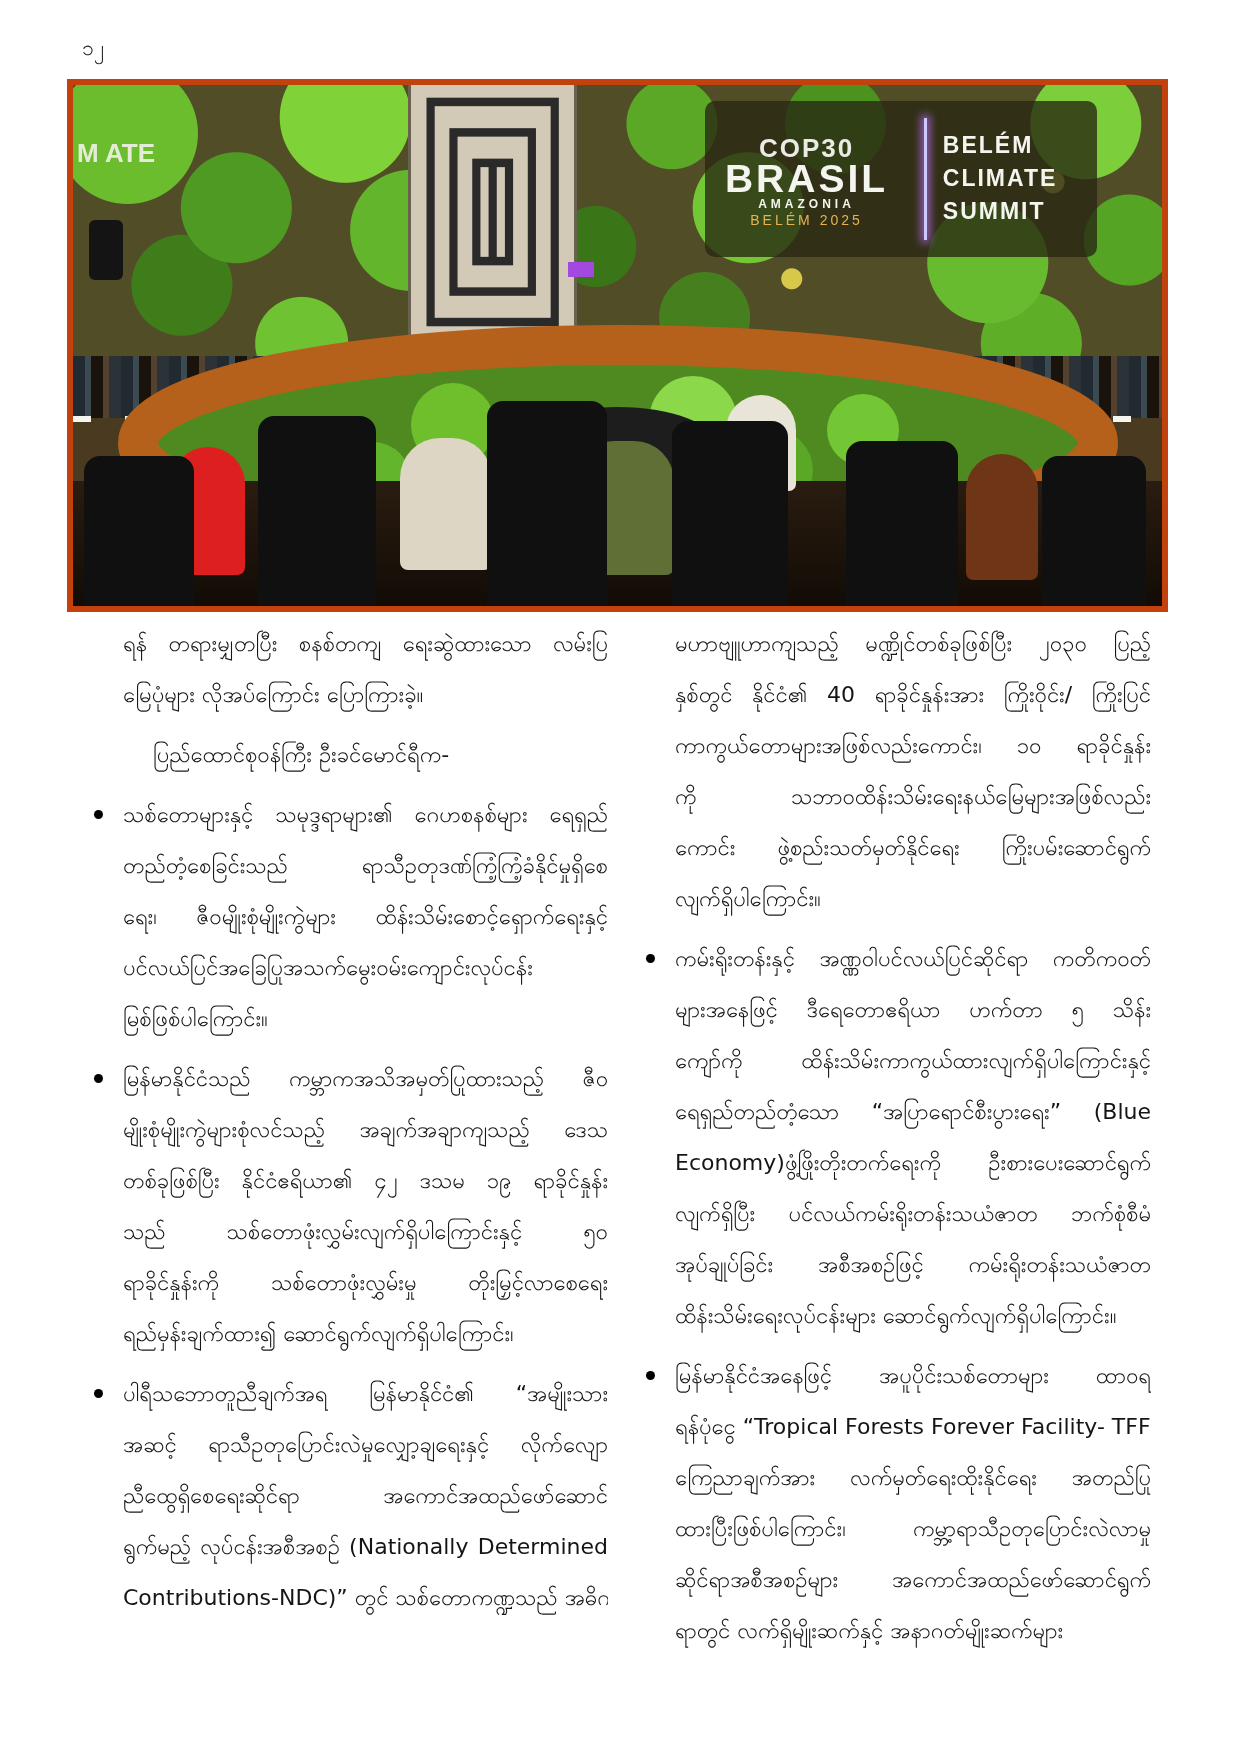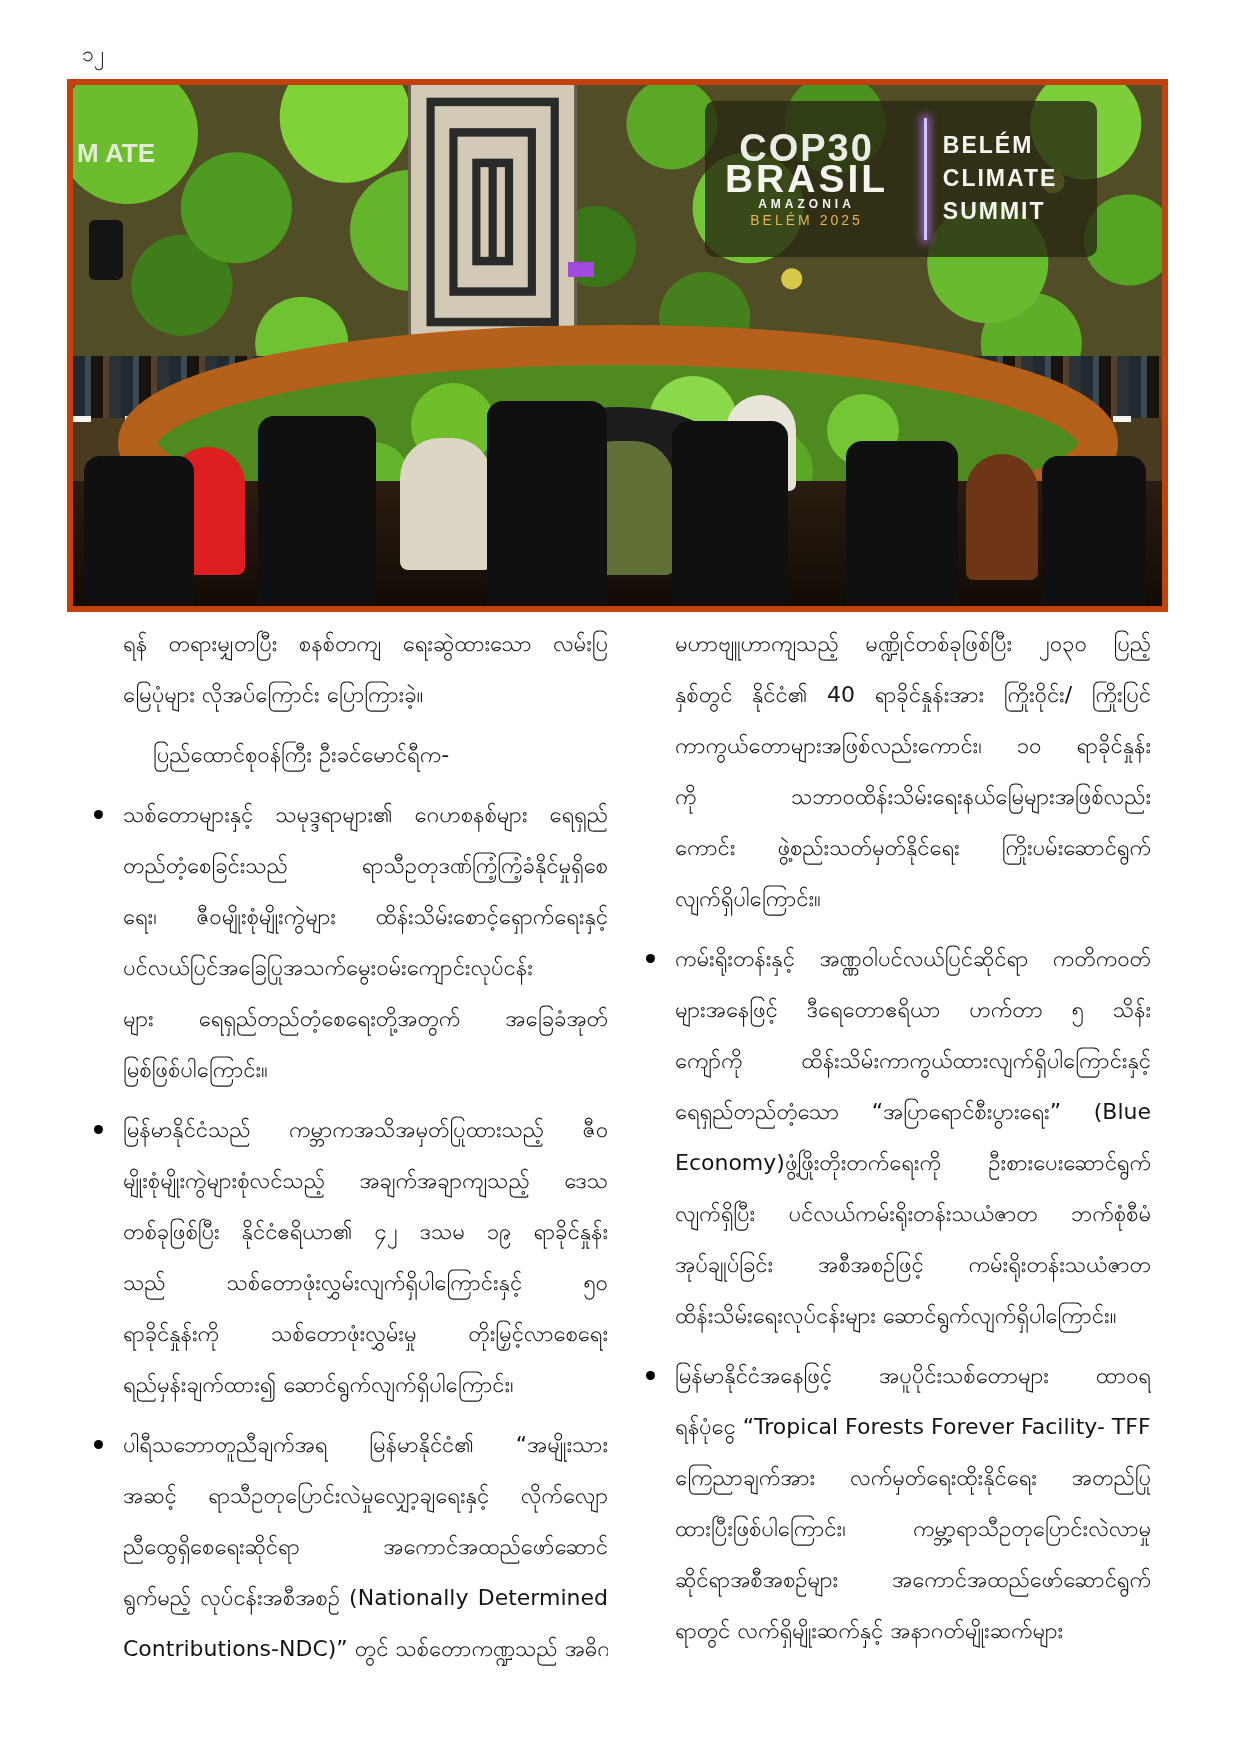--- a/index.html
+++ b/index.html
@@ -2,21 +2,21 @@
 <html><head>
 <meta charset="utf-8">
 <style>
   html,body{margin:0;padding:0;}
   body{
     width:1241px;height:1755px;position:relative;background:#ffffff;
     font-family:"DejaVu Sans","Liberation Sans",sans-serif;color:#1a1a1a;
     overflow:hidden;
   }
   
-  .page-number{position:absolute;left:82px;top:40px;font-size:21px;color:#222;}
+  .page-number{position:absolute;left:82px;top:34px;font-size:21px;color:#222;}
 
   
   .photo{position:absolute;left:67px;top:79px;width:1101px;height:533px;
     border:6px solid #c2410c;box-sizing:border-box;background:#4a3b20;overflow:hidden;}
   .photo-inner{position:absolute;inset:0;}
   .p-wall{position:absolute;left:0;top:0;width:100%;height:62%;
     background-color:#514d26;
     background-image:
       radial-gradient(circle at 5% 15%, #6cbd2e 0 70px, transparent 71px),
       radial-gradient(circle at 15% 38%, #4f9a22 0 55px, transparent 56px),
@@ -41,21 +41,21 @@
   .screen-edge{position:absolute;left:4px;top:40px;color:#f2f2ea;font-weight:bold;
     font-family:"Liberation Sans",sans-serif;font-size:26px;line-height:56px;opacity:.9;}
   .door{position:absolute;left:31%;top:0;width:15%;height:52%;background:#d2c9b6;
     box-shadow:0 0 0 3px #6a6250;}
   .door svg{width:100%;height:100%;}
   .purple-light{position:absolute;left:45.5%;top:34%;width:26px;height:15px;background:#a24ae0;}
   .signage{position:absolute;left:58%;top:3%;width:36%;height:30%;
     background:rgba(40,38,18,0.78);border-radius:10px;display:flex;align-items:center;
     font-family:"Liberation Sans",sans-serif;color:#f5f5f0;}
   .sig-left{width:52%;text-align:center;}
-  .sig-cop{font-size:38px;font-weight:bold;letter-spacing:2px;line-height:32px;opacity:.95;}
+  .sig-cop{font-size:26px;font-weight:bold;letter-spacing:2px;line-height:32px;opacity:.95;}
   .sig-brasil{font-size:39px;font-weight:bold;letter-spacing:3px;line-height:30px;}
   .sig-amazonia{font-size:12px;font-weight:bold;letter-spacing:4px;line-height:20px;}
   .sig-year{font-size:14px;letter-spacing:3px;color:#e8b24e;line-height:12px;}
   .sig-divider{width:3px;height:78%;background:#cfc8ff;box-shadow:0 0 8px 3px rgba(176,106,232,.8);margin:0 4%;}
   .sig-right{flex:1;}
   .sig-right div{font-size:23px;font-weight:bold;letter-spacing:2px;line-height:33px;}
   .delegates{position:absolute;left:0;top:52%;width:100%;height:12%;
     background:repeating-linear-gradient(90deg,#202a30 0 12px,#3c4a52 12px 18px,#1a130c 18px 30px,#54422e 30px 36px,#2b3338 36px 48px);}
   .name-cards{position:absolute;left:0;top:63.5%;width:100%;height:6px;
     background:repeating-linear-gradient(90deg,#f5f5f0 0 18px,transparent 18px 52px);}
@@ -164,21 +164,20 @@
     </div>
     <div class="block">
       <div class="gutter">
         <span class="dot"></span>
       </div>
       <div class="body">
         <div class="line j">သစ်တောများနှင့် သမုဒ္ဒရာများ၏ ဂေဟစနစ်များ ရေရှည်</div>
         <div class="line j">တည်တံ့စေခြင်းသည် ရာသီဥတုဒဏ်ကြံ့ကြံ့ခံနိုင်မှုရှိစေ</div>
         <div class="line j">ရေး၊ ဇီဝမျိုးစုံမျိုးကွဲများ ထိန်းသိမ်းစောင့်ရှောက်ရေးနှင့်</div>
         <div class="line j">ပင်လယ်ပြင်အခြေပြုအသက်မွေးဝမ်းကျောင်းလုပ်ငန်း</div>
-        <div class="line j">များ ရေရှည်တည်တံ့စေရေးတို့အတွက် အခြေခံအုတ်</div>
         <div class="line">မြစ်ဖြစ်ပါကြောင်း။</div>
       </div>
     </div>
     <div class="block">
       <div class="gutter">
         <span class="dot"></span>
       </div>
       <div class="body">
         <div class="line j">မြန်မာနိုင်ငံသည် ကမ္ဘာကအသိအမှတ်ပြုထားသည့် ဇီဝ</div>
         <div class="line j">မျိုးစုံမျိုးကွဲများစုံလင်သည့် အချက်အချာကျသည့် ဒေသ</div>

